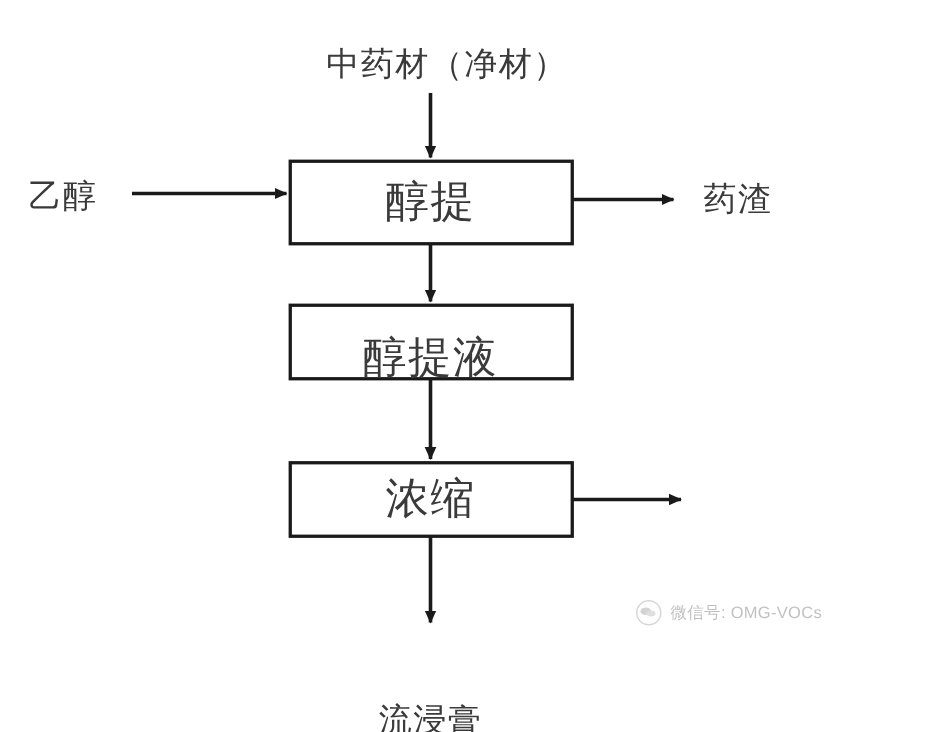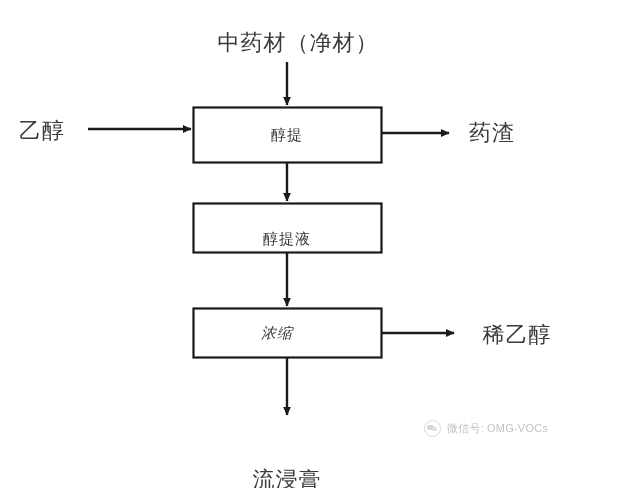--- a/index.html
+++ b/index.html
@@ -28,21 +28,21 @@
   .node-label,
   .io-label {
     position: absolute;
     white-space: nowrap;
     color: #3a3a3a;
     font-family: "Liberation Serif", "DejaVu Serif", serif;
     font-weight: 400;
     letter-spacing: 1px;
   }
   .node-label {
-    font-size: 15px;
+    font-size: 29px;
     text-align: center;
     transform: translate(-50%, -50%);
   }
   .io-label {
     font-size: 22px;
     transform: translate(-50%, -50%);
     text-align: right;
   }
   .watermark {
     position: absolute;
@@ -113,26 +113,25 @@
 
     <line x1="287" y1="253" x2="287" y2="306" stroke="#1a1a1a" stroke-width="2.4" marker-end="url(#arrowhead)"></line>
 
     <line x1="382" y1="333" x2="454" y2="333" stroke="#1a1a1a" stroke-width="2.4" marker-end="url(#arrowhead)"></line>
 
     <line x1="287" y1="358" x2="287" y2="415" stroke="#1a1a1a" stroke-width="2.4" marker-end="url(#arrowhead)"></line>
   </svg>
 
   <div class="node-label" style="left:287px; top:135px;">醇提</div>
   <div class="node-label" style="left:287px; top:239px;">醇提液</div>
-  <div class="node-label" style="left:277px; top:333px;font-style:italic;">浓缩</div>
+  <div class="node-label" style="left:287px; top:333px;">浓缩</div>
 
   <div class="io-label" style="left:298px; top:43px;">中药材（净材）</div>
   <div class="io-label" style="left:42px; top:131px;">乙醇</div>
   <div class="io-label" style="left:492px; top:133px;">药渣</div>
-  <div class="io-label" style="left:517px; top:335px;">稀乙醇</div>
   <div class="io-label" style="left:287px; top:440px;margin-top:40px;">流浸膏</div>
 
-  <div class="watermark" style="left:424px; top:420px;">
+  <div class="watermark" style="left:424px; top:400px;">
     <span class="wm-logo"></span>
     <span class="wm-text">微信号: OMG-VOCs</span>
   </div>
 
 </div>
 
 </body></html>

